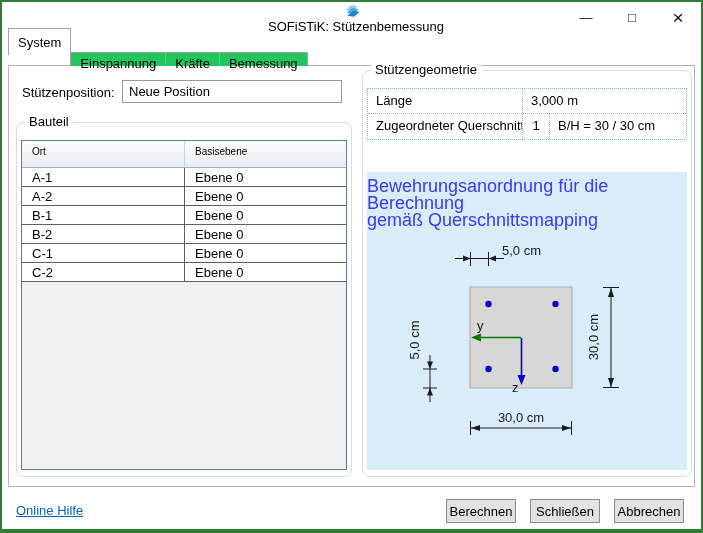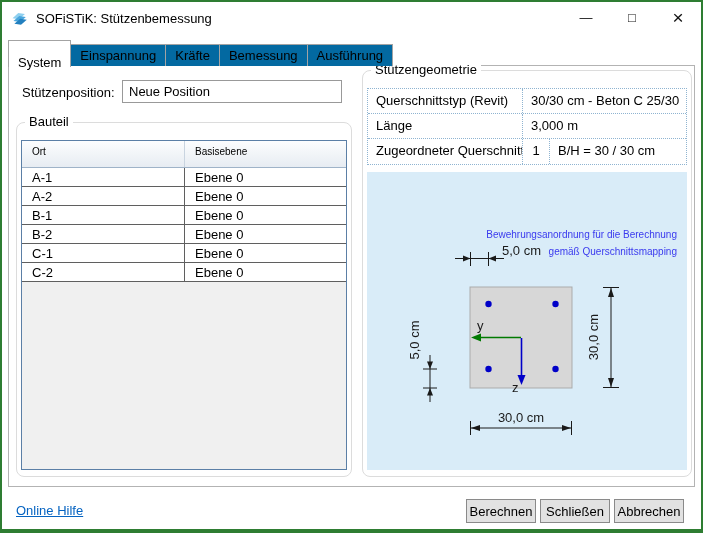--- a/index.html
+++ b/index.html
@@ -4,37 +4,37 @@
 <style>
   * { margin:0; padding:0; box-sizing:border-box; }
   html,body { width:703px; height:533px; background:#fff; }
   body { font-family:"Liberation Sans", sans-serif; font-size:13px; color:#000; }
 
   .window { position:relative; width:703px; height:533px; background:#fff;
             border:2px solid #2e7d32; border-bottom-width:4px; overflow:hidden; }
 
   
   .titlebar { position:absolute; top:0; left:0; right:0; height:32px;
-              display:flex; align-items:center; padding-left:9px; background:#fff; }
+              display:flex; align-items:center; padding-left:9px; background:#fff;flex-direction:column; }
   .app-icon { width:17px; height:17px; margin-right:8px; flex:0 0 auto; }
   .title-text { font-size:13px; }
   .win-controls { position:absolute; right:0; top:0; height:31px; display:flex; }
   .win-btn { width:46px; height:31px; display:flex; align-items:center; justify-content:center;
              color:#111; cursor:default; }
   .win-btn.min { font-size:13px; }
   .win-btn.max { font-size:13px; }
   .win-btn.close { font-size:19px; font-weight:400; }
 
   
   .tabstrip { position:absolute; left:6px; top:38px; height:27px; display:flex;
               align-items:flex-end; z-index:3; }
-  .tab { background:#0369a1; border:1px solid #a3a3a3; border-bottom:none;
-         padding:3px 9px 3px; height:22px; margin-bottom:1px; margin-left:-1px;
+  .tab { background:#22c55e; border:1px solid #a3a3a3; border-bottom:none;
+         padding:3px 9px 3px; height:14px; margin-bottom:1px; margin-left:-1px;
          font-size:13px; white-space:nowrap; cursor:default; }
-  .tab.active { background:#fff; height:27px; margin-bottom:0; padding-top:14px;
+  .tab.active { background:#fff; height:27px; margin-bottom:12px; padding-top:6px;
                 position:relative; z-index:4; margin-left:0; }
 
   
   .page { position:absolute; left:6px; top:63px; width:687px; height:422px;
           border:1px solid #b3b3b3; background:#fff; z-index:2; }
 
   .pos-label { position:absolute; left:13px; top:19px; }
   .pos-input { position:absolute; left:113px; top:14px; width:220px; height:23px;
                border:1px solid #999; padding:2px 6px; font:inherit; background:#fff; }
 
@@ -63,29 +63,29 @@
   .geo-row { display:flex; height:25px; border-bottom:1px dotted #8fb4d1; background:#fff; }
   .geo-row:last-child { border-bottom:none; }
   .geo-row .gcell { padding:4px 8px; font-size:13px; white-space:nowrap; overflow:hidden; }
   .geo-row .glabel { width:155px; border-right:1px dotted #8fb4d1; }
   .geo-row .gvalue { flex:1; }
   .geo-row .gidx { width:27px; text-align:center; border-right:1px dotted #8fb4d1; }
 
   
   .drawing { position:absolute; left:4px; top:101px; width:320px; height:298px;
              background:#d9ecf8; }
-  .note { position:absolute; top:6px; right:10px; text-align:right;
-          color:#3a3aee; font-size:10px; line-height:17px;margin-top:48px; }
+  .note { position:absolute; top:6px; right:10px; text-align:left;
+          color:#3a3aee; font-size:18px; line-height:17px; }
   .drawing svg { position:absolute; left:0; top:0; }
   .drawing svg text { font-family:"Liberation Sans", sans-serif; font-size:13px; fill:#1a1a1a; }
 
   
   .help-link { position:absolute; left:14px; top:501px; color:#0563c1;
                text-decoration:underline; cursor:pointer; }
-  .footer-buttons { position:absolute; top:497px; right:17px; display:flex; gap:4px; }
+  .footer-buttons { position:absolute; top:497px; right:17px; display:flex; gap:14px; }
   .btn { width:70px; height:24px; background:#e2e2e2; border:1px solid #8a8a8a;
          font:inherit; font-size:13px; display:flex; align-items:center; justify-content:center;
          cursor:default; }
 </style>
 </head>
 <body>
 
 <div class="window">
 
   <div class="titlebar">
@@ -102,21 +102,20 @@
       <div class="win-btn max">□</div>
       <div class="win-btn close">×</div>
     </div>
   </div>
 
   <div class="tabstrip">
     <div class="tab active">System</div>
     <div class="tab">Einspannung</div>
     <div class="tab">Kräfte</div>
     <div class="tab">Bemessung</div>
-    <div class="tab">Ausführung</div>
   </div>
 
   <div class="page">
 
     <span class="pos-label">Stützenposition:</span>
     <input class="pos-input" value="Neue Position" style="">
 
     <div class="groupbox group-bauteil">
       <div class="legend">Bauteil</div>
       <div class="bt-table">
@@ -149,24 +148,20 @@
           <div class="cell c2">Ebene 0</div>
         </div>
       </div>
     </div>
 
     <div class="groupbox group-geo">
       <div class="legend">Stützengeometrie</div>
 
       <div class="geo-table">
         <div class="geo-row">
-          <div class="gcell glabel">Querschnittstyp (Revit)</div>
-          <div class="gcell gvalue">30/30 cm - Beton C 25/30</div>
-        </div>
-        <div class="geo-row">
           <div class="gcell glabel">Länge</div>
           <div class="gcell gvalue">3,000 m</div>
         </div>
         <div class="geo-row">
           <div class="gcell glabel">Zugeordneter Querschnitt</div>
           <div class="gcell gidx">1</div>
           <div class="gcell gvalue">B/H = 30 / 30 cm</div>
         </div>
       </div>
 

